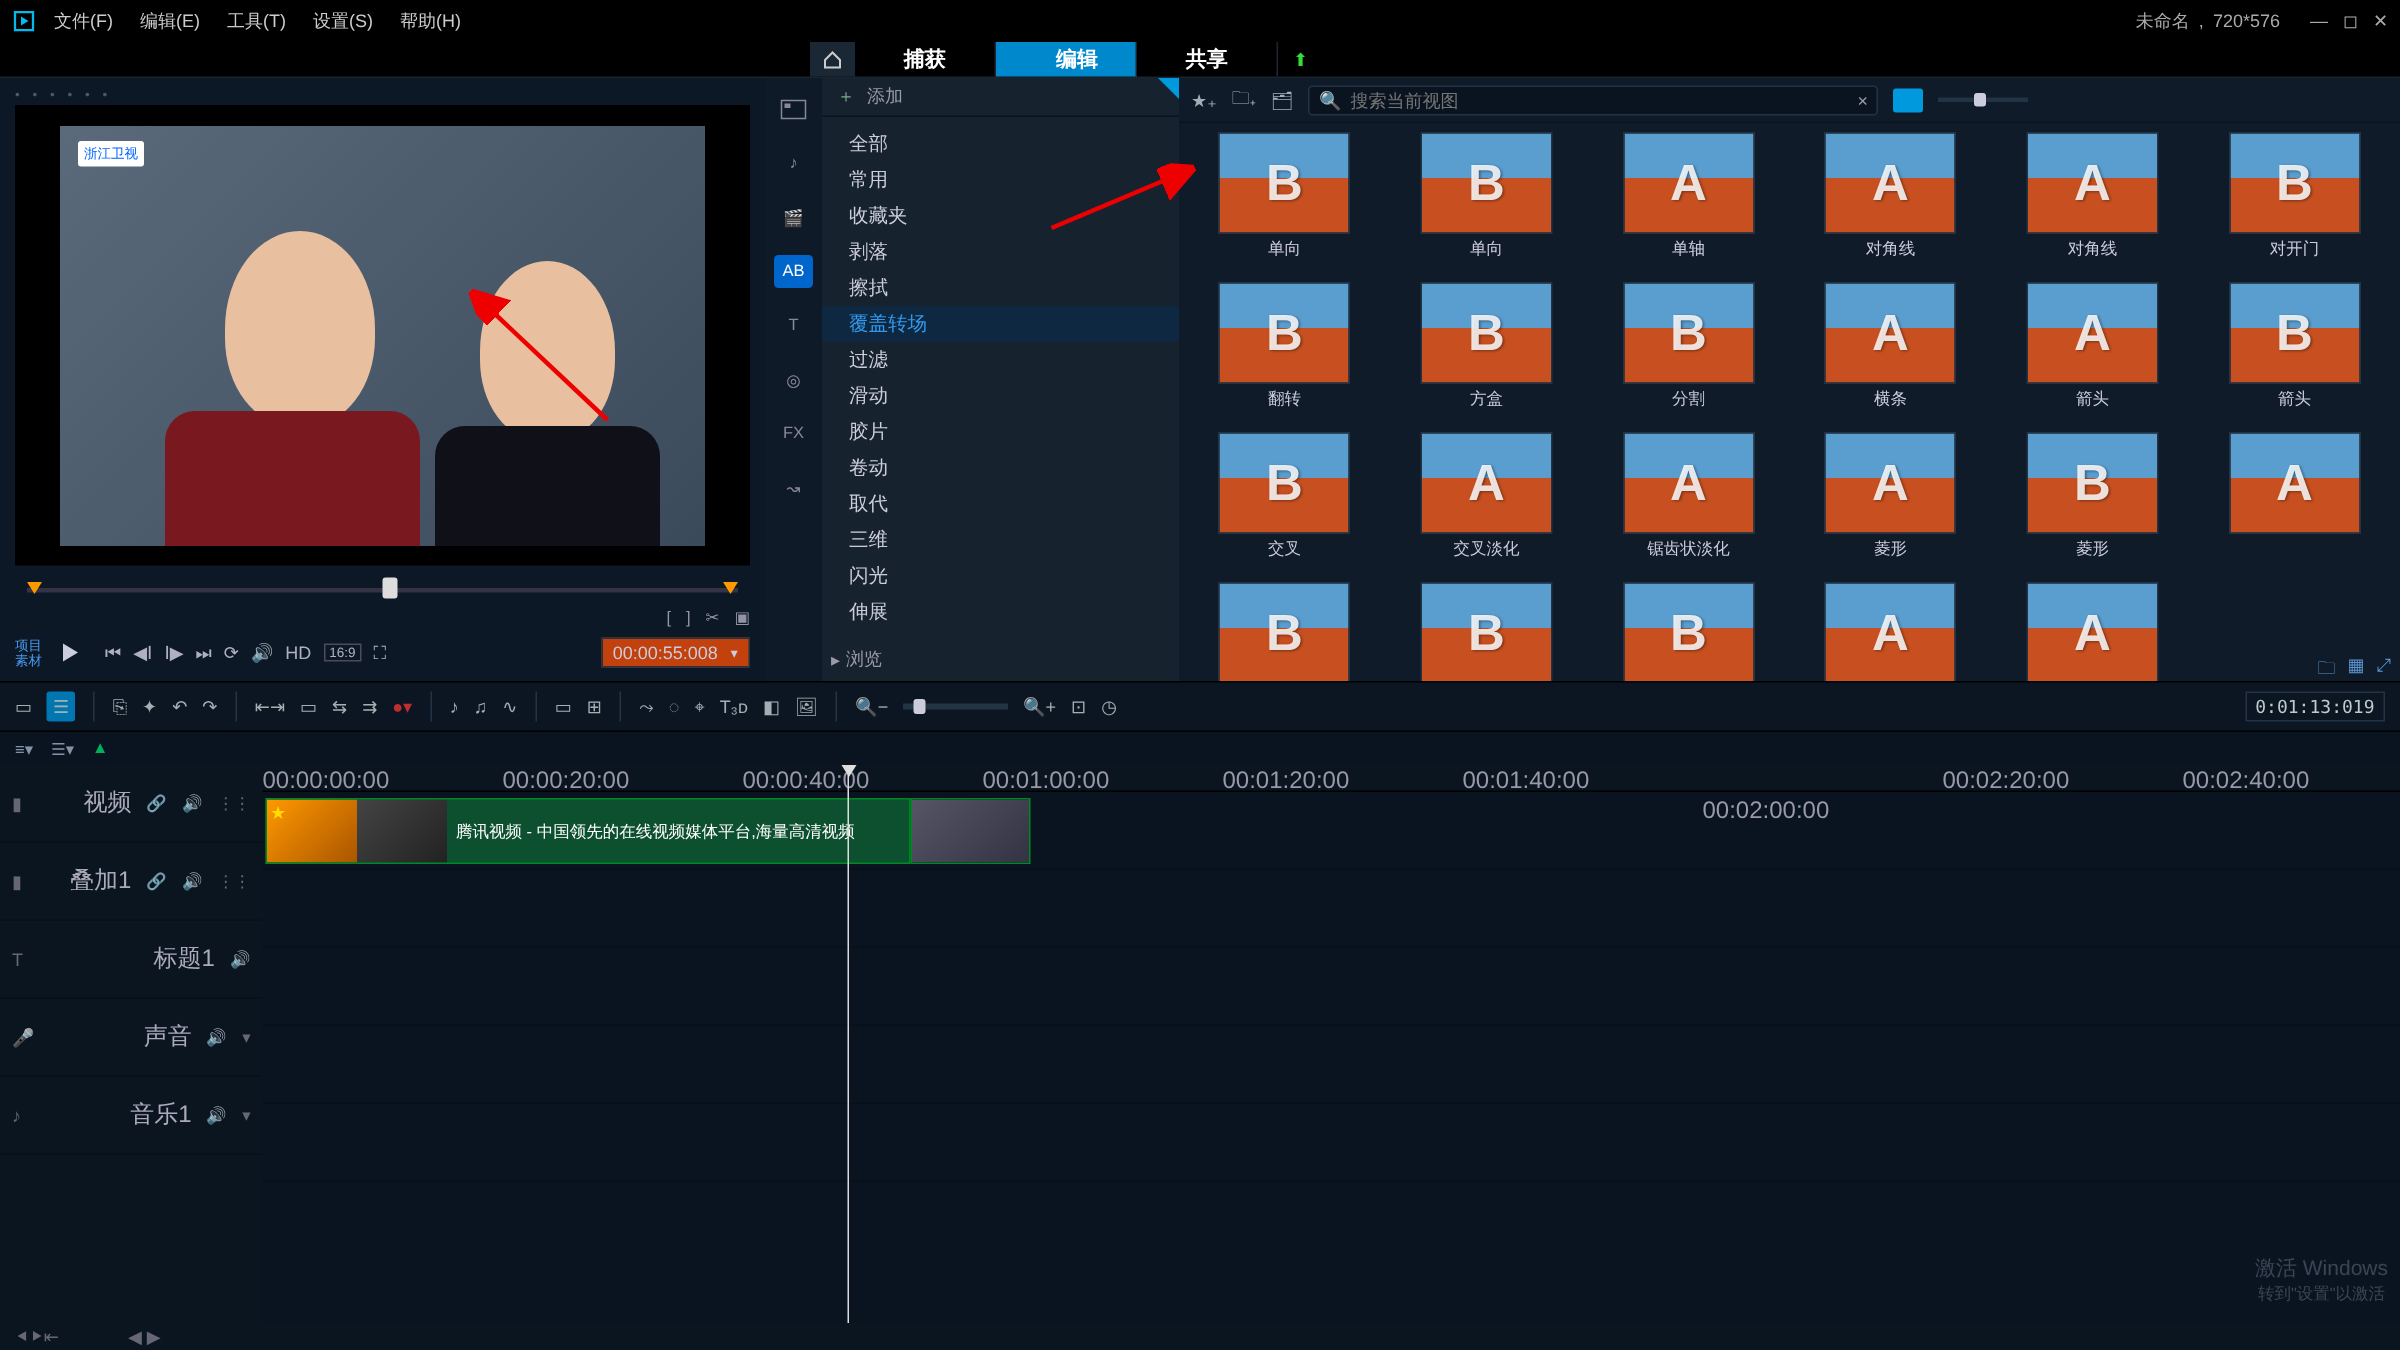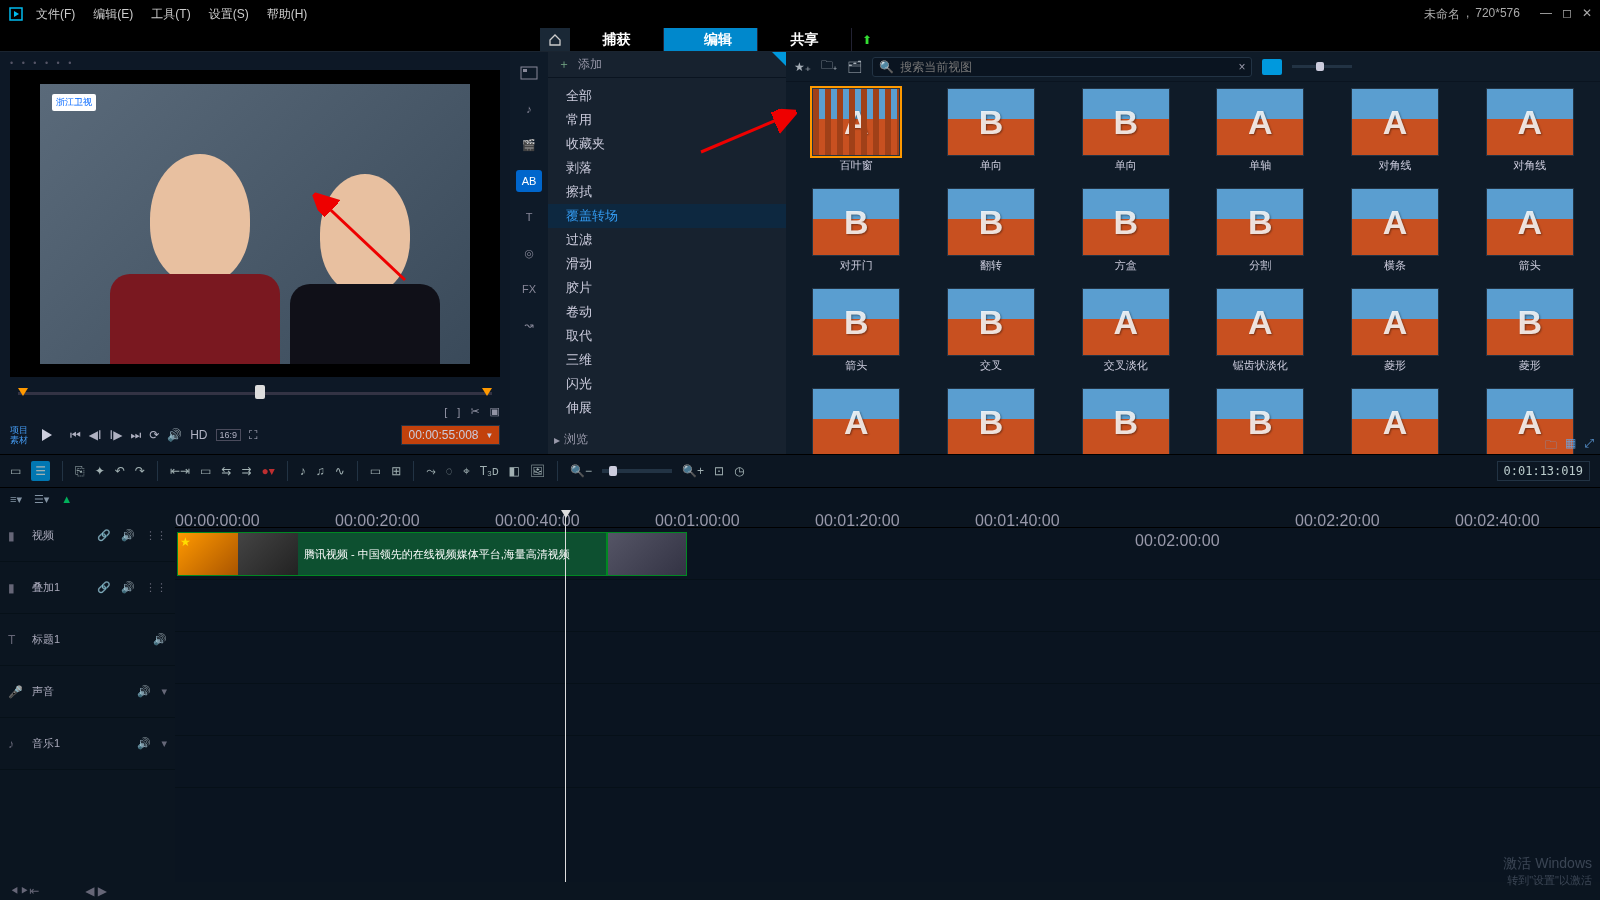--- a/index.html
+++ b/index.html
@@ -1,21 +1,21 @@
 <!DOCTYPE html>
 <html><head>
 <meta charset="utf-8">
 <style>
 * { margin: 0; padding: 0; box-sizing: border-box; font-family: "Microsoft YaHei", sans-serif; }
 body { background: #0a1420; color: #c0c8d0; width: 1600px; height: 900px; overflow: hidden; font-size: 12px; user-select: none; }
 .titlebar { height: 28px; background: #000; display: flex; align-items: center; padding: 0 8px; }
 .titlebar .logo { width: 16px; height: 16px; color: #00b4e8; margin-right: 12px; }
 .titlebar .menus { display: flex; gap: 18px; color: #ccc; }
 .titlebar .spacer { flex: 1; }
-.titlebar .right { display: flex; align-items: flex-start; gap: 6px; color: #aaa; }
+.titlebar .right { display: flex; align-items: center; gap: 6px; color: #aaa; }
 .titlebar .winbtns { display:flex; gap:10px; margin-left:14px; color:#aaa; }
 .tabbar { height: 24px; background: #000; display: flex; align-items: stretch; border-bottom: 1px solid #1a2430; position:relative; }
 .tabbar .home { width:30px; display:flex; align-items:center; justify-content:center; background:#1a2836; margin-left:540px; }
 .tabbar .tab { width:94px; display:flex; align-items:center; justify-content:center; color:#fff; font-weight:bold; border-right:1px solid #223; font-size:14px;}
 .tabbar .tab.active { background:#0088cc;padding-left:15px; }
 .tabbar .uparrow { width:30px; display:flex; align-items:center; justify-content:center; color:#3d3; }
 .upper { display:flex; height:402px; }
 .preview-pane { width:510px; background:#0d1826; padding:6px 10px 4px; display:flex; flex-direction:column; }
 .dots-row { color:#556; letter-spacing:3px; font-size:9px; margin-bottom:2px;}
 .preview-box { flex:1; background:#000; position:relative; display:flex; align-items:center; justify-content:center;}
@@ -66,34 +66,34 @@
 .tl-toolbar{height:34px;background:#0c1622;display:flex;align-items:center;padding:0 10px;gap:12px;color:#bcc;border-top:1px solid #000;border-bottom:1px solid #000;}
 .tl-toolbar .grp{display:flex;align-items:center;gap:10px;}
 .tl-toolbar .sep{width:1px;height:20px;background:#234;}
 .tl-toolbar .active-mode{background:#0088cc;padding:3px 4px;border-radius:2px;}
 .tl-tc{margin-left:auto;font-family:monospace;font-size:12px;border:1px solid #234;padding:2px 6px;}
 .tl-subbar{height:22px;display:flex;align-items:center;padding:0 10px;gap:12px;color:#9ab;font-size:11px;}
 .tl-subbar .add{color:#0c6;}
 .timeline{flex:1;display:flex;overflow:hidden;}
 .tl-headers{width:175px;background:#0b1520;}
 .tl-header{height:52px;border-bottom:1px solid #061018;display:flex;align-items:center;padding:0 8px;gap:10px;color:#aab;}
-.tl-header .name{flex:1;font-size:11px;}
+.tl-header .name{flex:1;font-size:16px;text-align:right;}
 .tl-header .ctrls{display:flex;gap:10px;font-size:11px;color:#778;}
 .tl-body{flex:1;position:relative;background:#0a1420;}
 .ruler{height:18px;background:#0b1520;border-bottom:1px solid #000;display:flex;font-size:16px;color:#99a;position:relative;}
 .ruler span{position:absolute;top:2px;}
 .tracks{position:relative;}
 .track{height:52px;border-bottom:1px solid #061018;position:relative;}
 .clip{position:absolute;top:4px;height:44px;background:#0d5030;border:1px solid #082;display:flex;align-items:center;overflow:hidden;}
 .clip-thumb{width:60px;height:100%;background:linear-gradient(135deg,#444 0%,#222 100%);}
 .clip-label{font-size:11px;color:#fff;padding:0 6px;white-space:nowrap;}
 .playhead{position:absolute;top:0;bottom:0;width:1px;background:#ddd;left:390px;}
 .playhead:before{content:"";position:absolute;top:0;left:-4px;width:0;height:0;border-left:5px solid transparent;border-right:5px solid transparent;border-top:8px solid #ddd;}
 .tl-scroll{height:18px;background:#0b1520;display:flex;align-items:center;padding:0 10px;gap:6px;color:#667;}
-.watermark-os{position:absolute;right:8px;bottom:12px;color:rgba(150,160,180,.35);text-align:right;font-size:14px;pointer-events:none;}
+.watermark-os{position:absolute;right:8px;bottom:30px;color:rgba(150,160,180,.35);text-align:center;font-size:14px;pointer-events:none;}
 svg{display:block;}
 </style>
 </head>
 <body>
 
 <div class="titlebar">
   <span class="logo">
     <svg width="16" height="16" viewBox="0 0 16 16">
         <path d="M2 2h12v12H2z" fill="none" stroke="#0be" stroke-width="1.5"></path>
         <path d="M6 5v6l5-3z" fill="#0be"></path>
@@ -231,26 +231,20 @@
         </div>
         <div class="lib-viewbtn"></div>
         <div class="lib-zoom">
             <div style="width:100%;height:3px;background:#234;position:relative;">
               <div style="position:absolute;left:40%;top:-3px;width:8px;height:9px;background:#ccd;border-radius:2px;"></div>
             </div>
           </div>
       </div>
       <div class="lib-items" id="libitems">
           <div class="lib-item">
-            <div class="lib-thumb sel stripes">
-              <span class="ltr">A</span>
-            </div>
-            <div class="lib-label">百叶窗</div>
-          </div>
-          <div class="lib-item">
             <div class="lib-thumb">
               <span class="ltr">B</span>
             </div>
             <div class="lib-label">单向</div>
           </div>
           <div class="lib-item">
             <div class="lib-thumb">
               <span class="ltr">B</span>
             </div>
             <div class="lib-label">单向</div>

